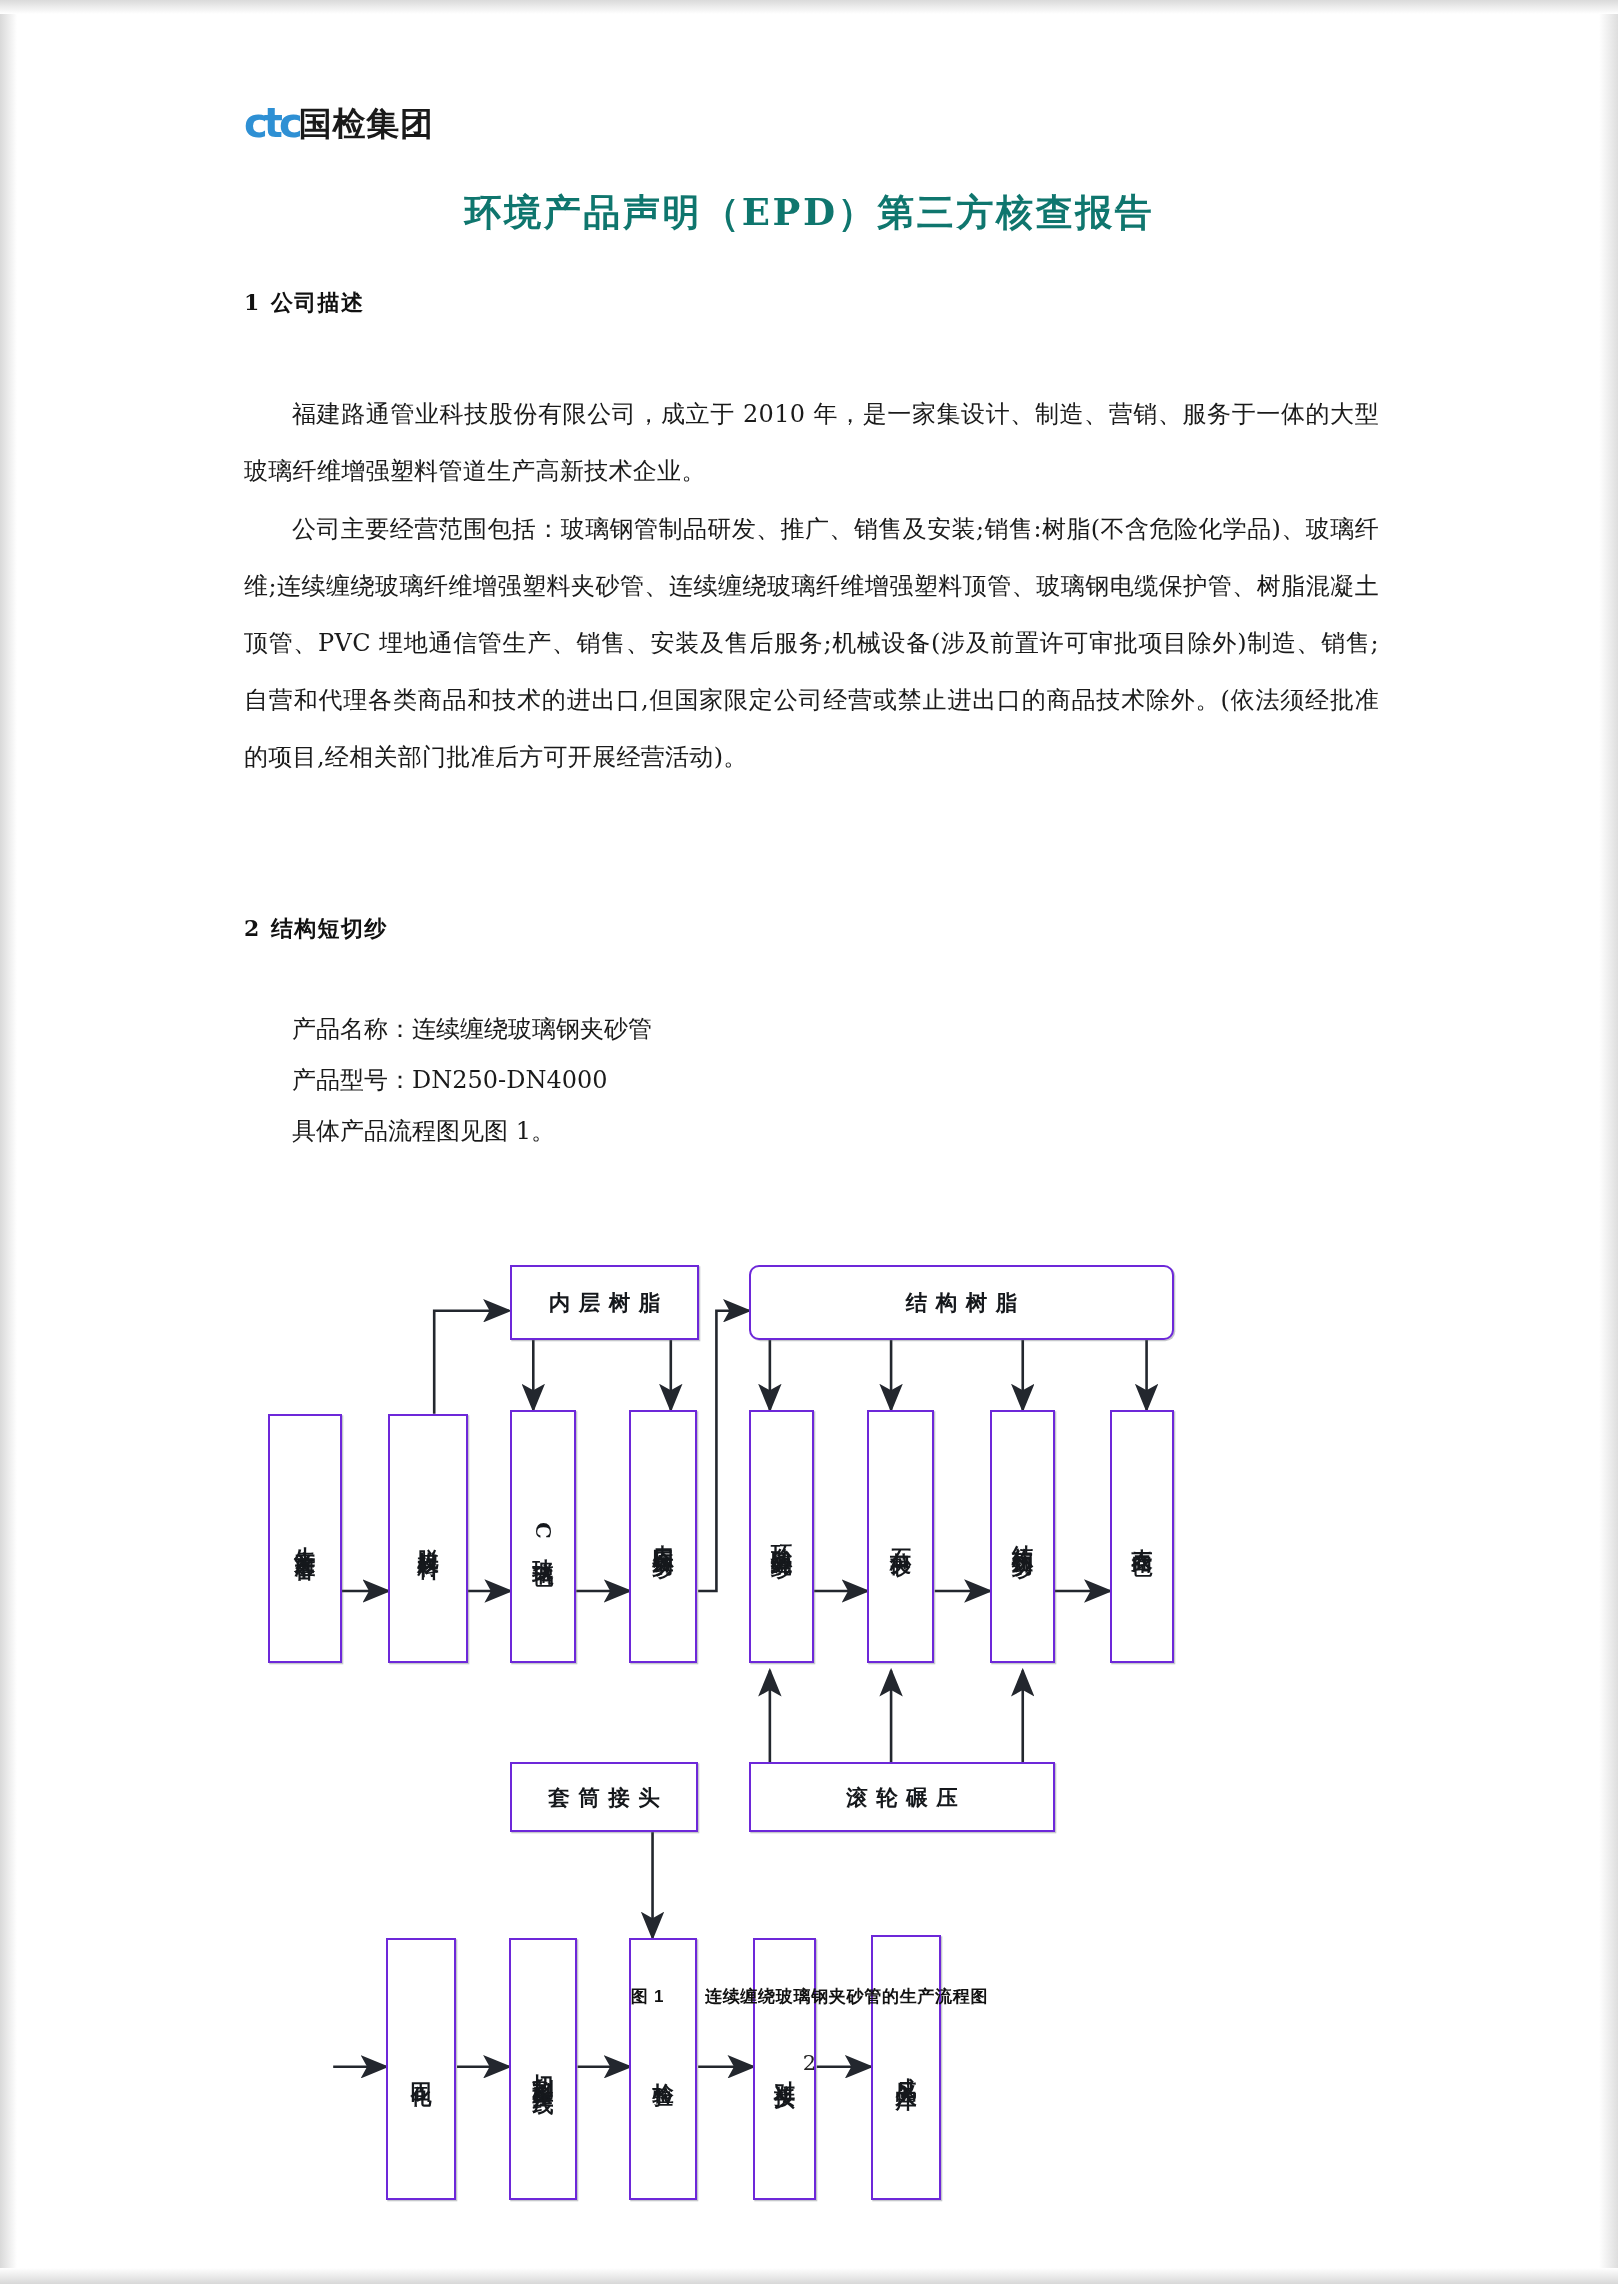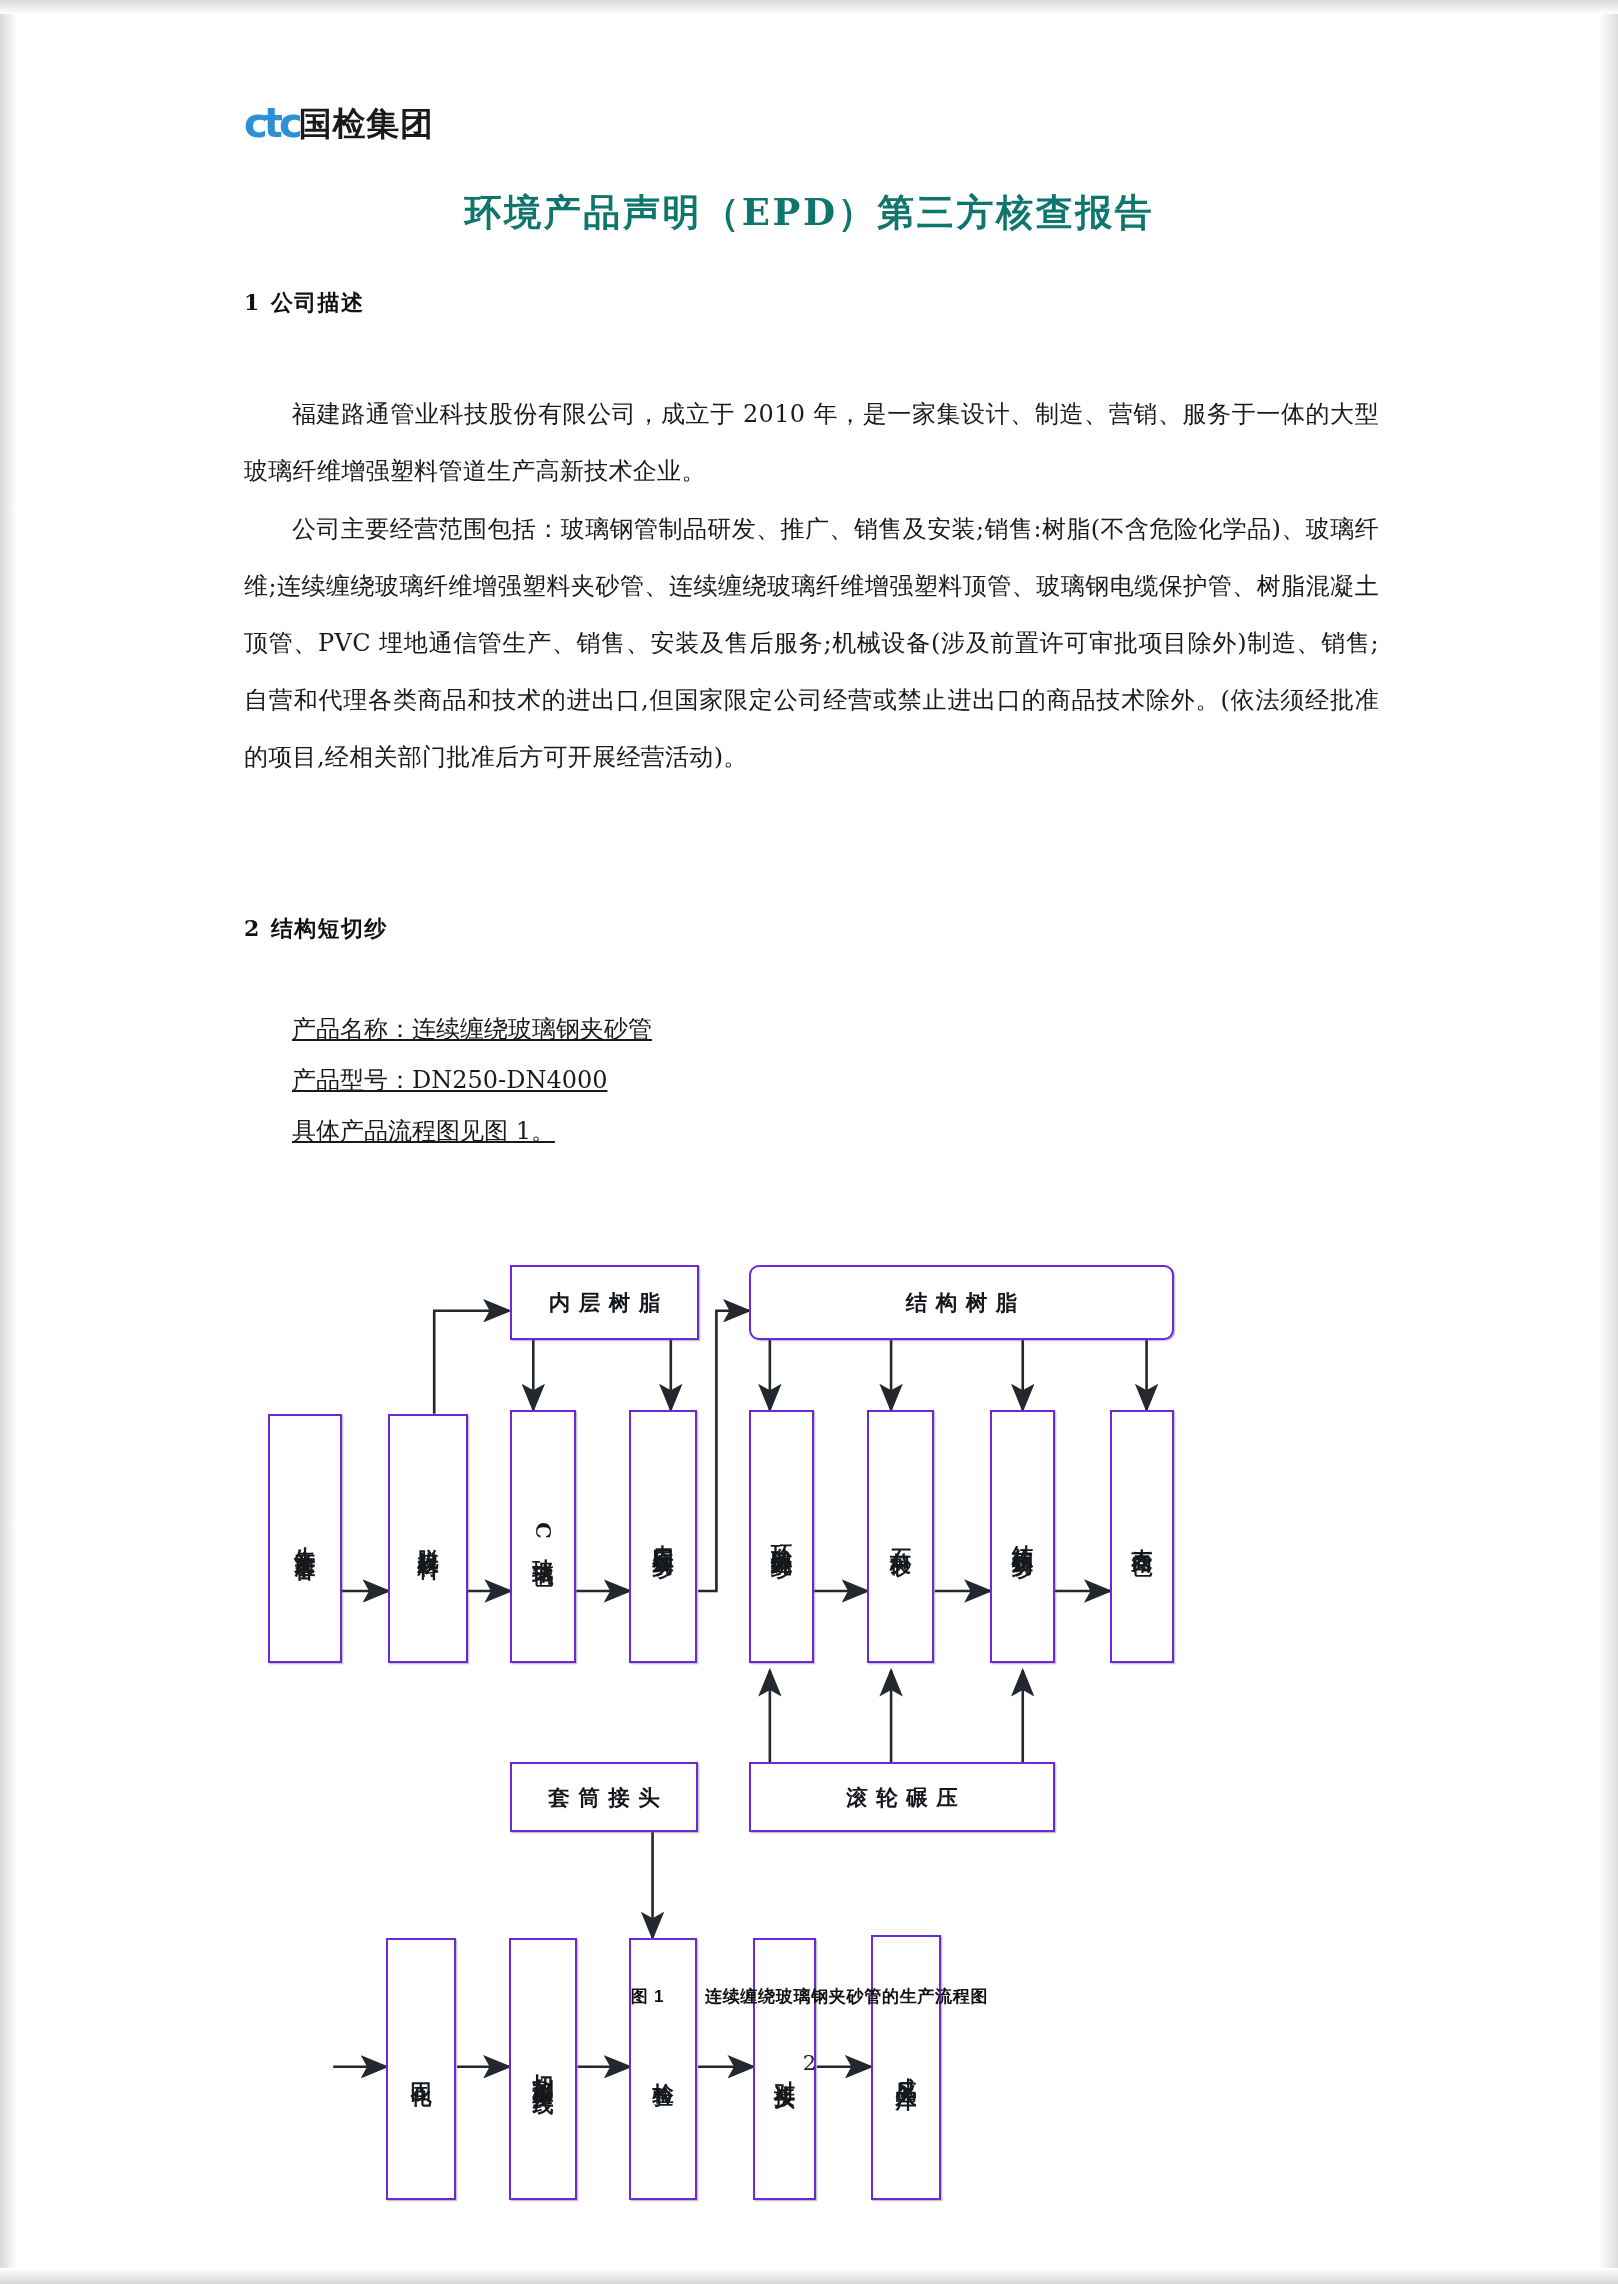--- a/index.html
+++ b/index.html
@@ -105,21 +105,21 @@
     margin: 0;
     text-indent: 2em;
   }
   .kv-block {
     position: absolute;
     font-size: 24px;
     line-height: 51px;
     color: #1a1a1a;
     font-family: "DejaVu Serif", "Liberation Serif", serif;
   }
-  .kv-block div { margin: 0; padding-left: 2em; text-decoration: underline; }
+  .kv-block div { margin: 0; padding-left: 2em; }
 
   
   .fig-caption {
     position: absolute;
     left: 0;
     top: 1985px;
     width: 100%;
     text-align: center;
     font-size: 17px;
     font-weight: bold;

